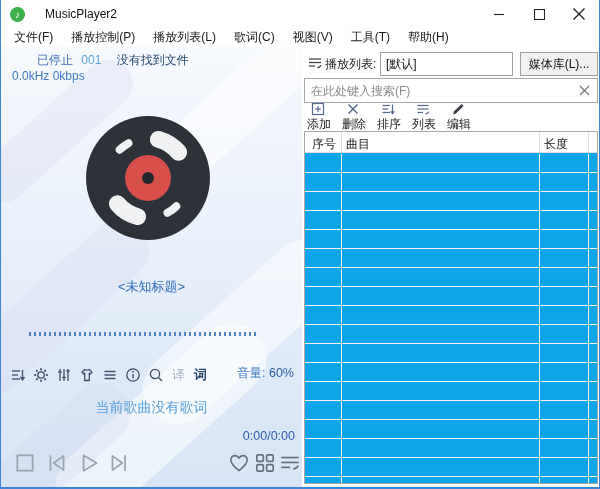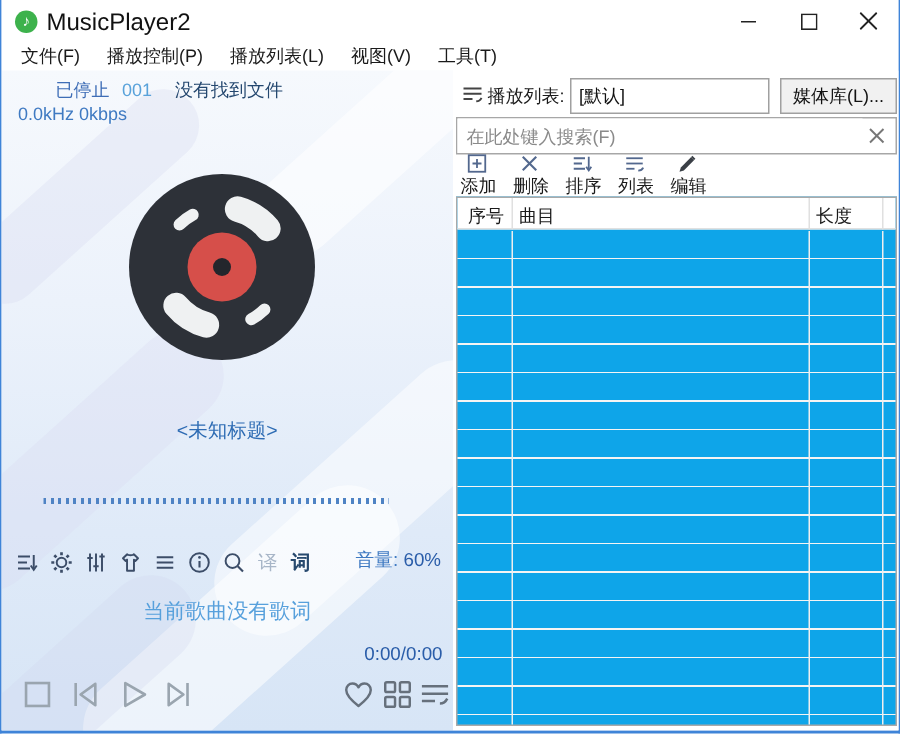--- a/index.html
+++ b/index.html
@@ -5,21 +5,21 @@
   * { margin:0; padding:0; box-sizing:border-box; font-family:"Liberation Sans","DejaVu Sans",sans-serif; }
   html,body { width:600px; height:489px; overflow:hidden; background:#fff; }
   .window { position:absolute; left:0; top:0; width:600px; height:489px;
             border-left:1px solid #3f84d8; border-right:1px solid #3f84d8; border-bottom:2px solid #3f84d8;
             background:#fff; overflow:hidden; }
 
   
   .titlebar { position:absolute; left:0; top:0; width:100%; height:28px; background:#fff; }
   .app-icon { position:absolute; left:9px; top:7px; width:15px; height:15px; border-radius:50%;
               background:#3db24c; color:#fff; font-size:10px; line-height:15px; text-align:center; }
-  .app-title { position:absolute; left:30px; top:7px; font-size:16px; color:#111;text-align:center; }
+  .app-title { position:absolute; left:44px; top:7px; font-size:12px; color:#111;text-align:center; }
   .winbtn { position:absolute; top:0; width:40px; height:28px; display:flex; align-items:center; justify-content:center; }
   .winbtn svg { display:block; }
   .btn-min { right:80px; } .btn-max { right:40px; } .btn-close { right:0; }
 
   
   .menubar { position:absolute; left:0; top:28px; width:100%; height:19px; background:#fff; display:flex; align-items:center; padding-left:4px; }
   .menu-item { font-size:12px; color:#1a1a1a; padding:2px 9px; white-space:nowrap; }
 
   
   .left-panel { position:absolute; left:0; top:47px; width:301px; height:440px; overflow:hidden;
@@ -105,22 +105,24 @@
           <line x1="0.5" y1="0.5" x2="11.5" y2="11.5" stroke="#222" stroke-width="1.2"></line>
           <line x1="11.5" y1="0.5" x2="0.5" y2="11.5" stroke="#222" stroke-width="1.2"></line>
         </svg>
     </div>
   </div>
 
   <div class="menubar">
     <span class="menu-item">文件(F)</span>
     <span class="menu-item">播放控制(P)</span>
     <span class="menu-item">播放列表(L)</span>
+    <span class="menu-item">歌词(C)</span>
     <span class="menu-item">视图(V)</span>
     <span class="menu-item">工具(T)</span>
+    <span class="menu-item">帮助(H)</span>
   </div>
 
   <div class="left-panel">
 
     <div class="cap" style="left:-40px;top:60px;width:190px;height:48px;background:rgba(212,214,238,0.30);"></div>
     <div class="cap" style="left:150px;top:20px;width:200px;height:55px;background:rgba(255,255,255,0.55);"></div>
     <div class="cap" style="left:-60px;top:230px;width:230px;height:60px;background:rgba(214,214,240,0.28);"></div>
     <div class="cap" style="left:120px;top:250px;width:240px;height:70px;background:rgba(255,255,255,0.5);"></div>
     <div class="cap" style="left:30px;top:340px;width:260px;height:70px;background:rgba(255,255,255,0.55);"></div>
     <div class="cap" style="left:-70px;top:390px;width:220px;height:60px;background:rgba(210,216,240,0.30);"></div>

